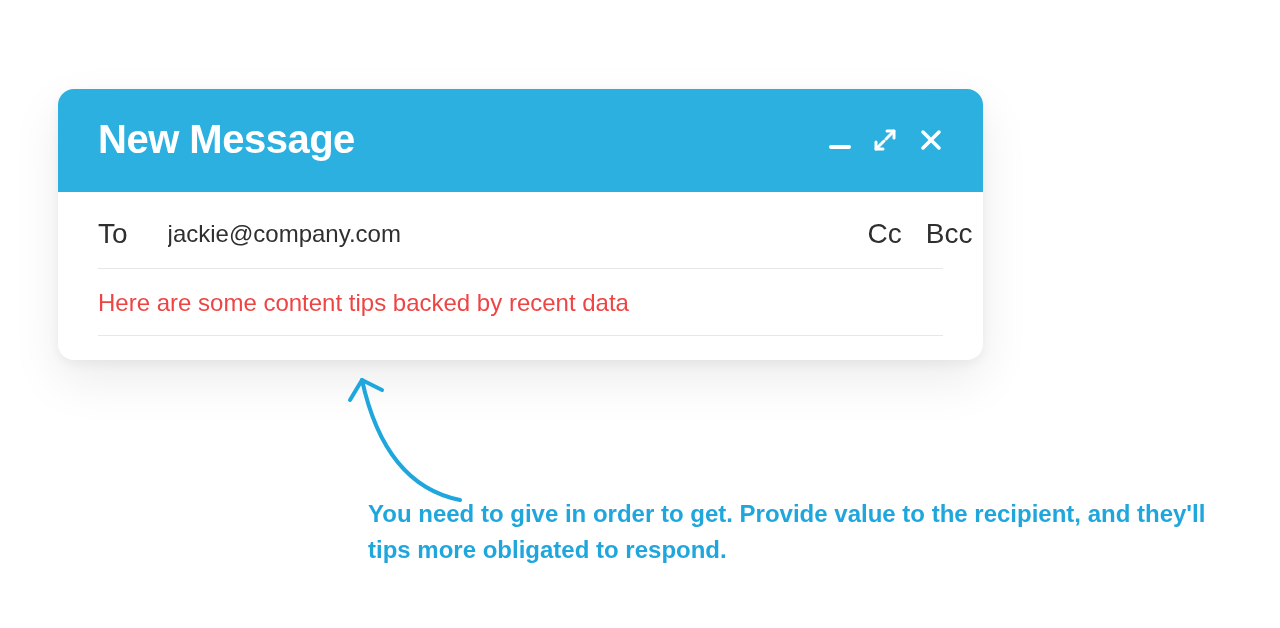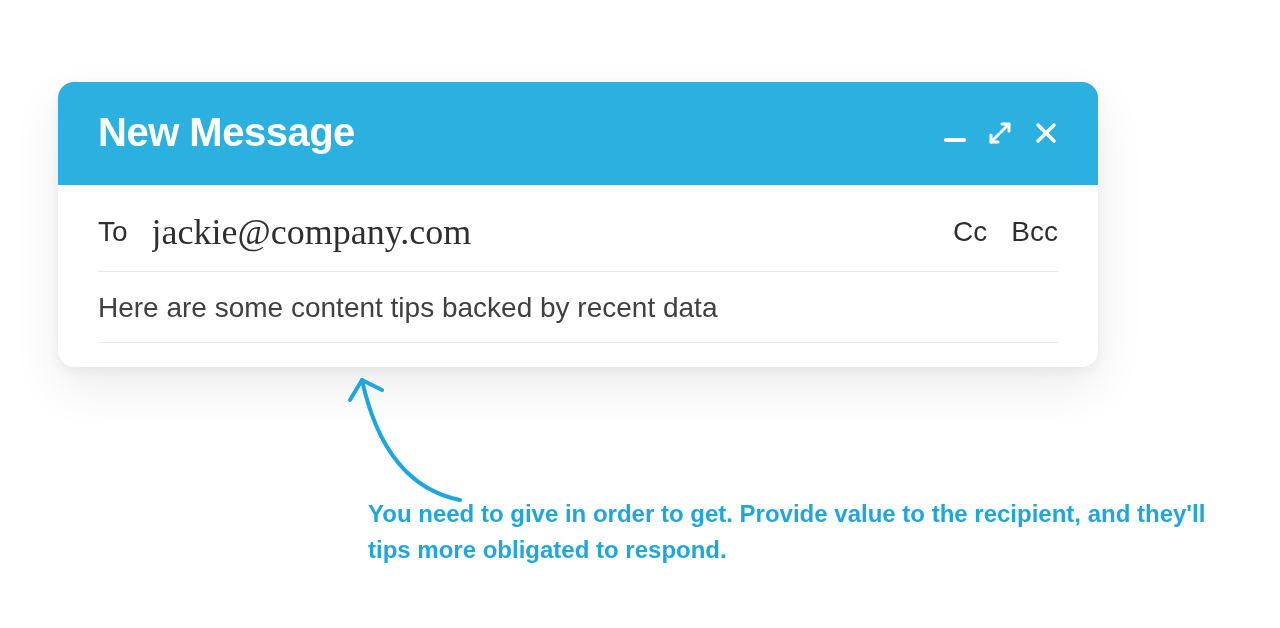--- a/index.html
+++ b/index.html
@@ -10,22 +10,22 @@
     body {
       font-family: -apple-system, BlinkMacSystemFont, "Segoe UI", Helvetica, Arial, sans-serif;
       background: #ffffff;
       width: 1280px;
       height: 628px;
       position: relative;
     }
     .compose-window {
       position: absolute;
       left: 58px;
-      top: 82px;
-      width: 1040px;
+      top: 89px;
+      width: 925px;
       background: #ffffff;
       border-radius: 16px;
       box-shadow: 0 20px 50px rgba(0,0,0,0.08), 0 4px 12px rgba(0,0,0,0.05);
       overflow: hidden;
     }
     .header {
       background: #2bb0e0;
       color: #ffffff;
       display: flex;
       align-items: center;
@@ -61,55 +61,55 @@
     .to-row {
       display: flex;
       align-items: center;
       justify-content: space-between;
       padding: 26px 0 18px 0;
       border-bottom: 1px solid #e7e7e7;
     }
     .to-left {
       display: flex;
       align-items: center;
-      gap: 24px;
+      gap: 40px;
     }
     .to-label {
       font-size: 28px;
       color: #2f2f2f;
       font-weight: 400;
     }
     .to-value-input {
-      font-size: 36px;
+      font-size: 24px;
       color: #2f2f2f;
       font-weight: 400;
       border: none;
       outline: none;
       background: transparent;
-      font-family: Liberation Serif, serif;
+      font-family: Liberation Sans, sans-serif;
       width: 700px;
     }
     .cc-bcc {
       display: flex;
       align-items: center;
       gap: 24px;
     }
     .cc-bcc span {
       font-size: 28px;
       color: #2f2f2f;
       font-weight: 400;
       cursor: pointer;
     }
     .subject-row {
       padding: 20px 0 18px 0;
       border-bottom: 1px solid #e7e7e7;
     }
     .subject-value-input {
-      font-size: 28px;
-      color: #404040;
+      font-size: 24px;
+      color: #ef4444;
       font-weight: 400;
       border: none;
       outline: none;
       background: transparent;
       font-family: inherit;
       width: 100%;
     }
     .annotation {
       position: absolute;
       left: 368px;

